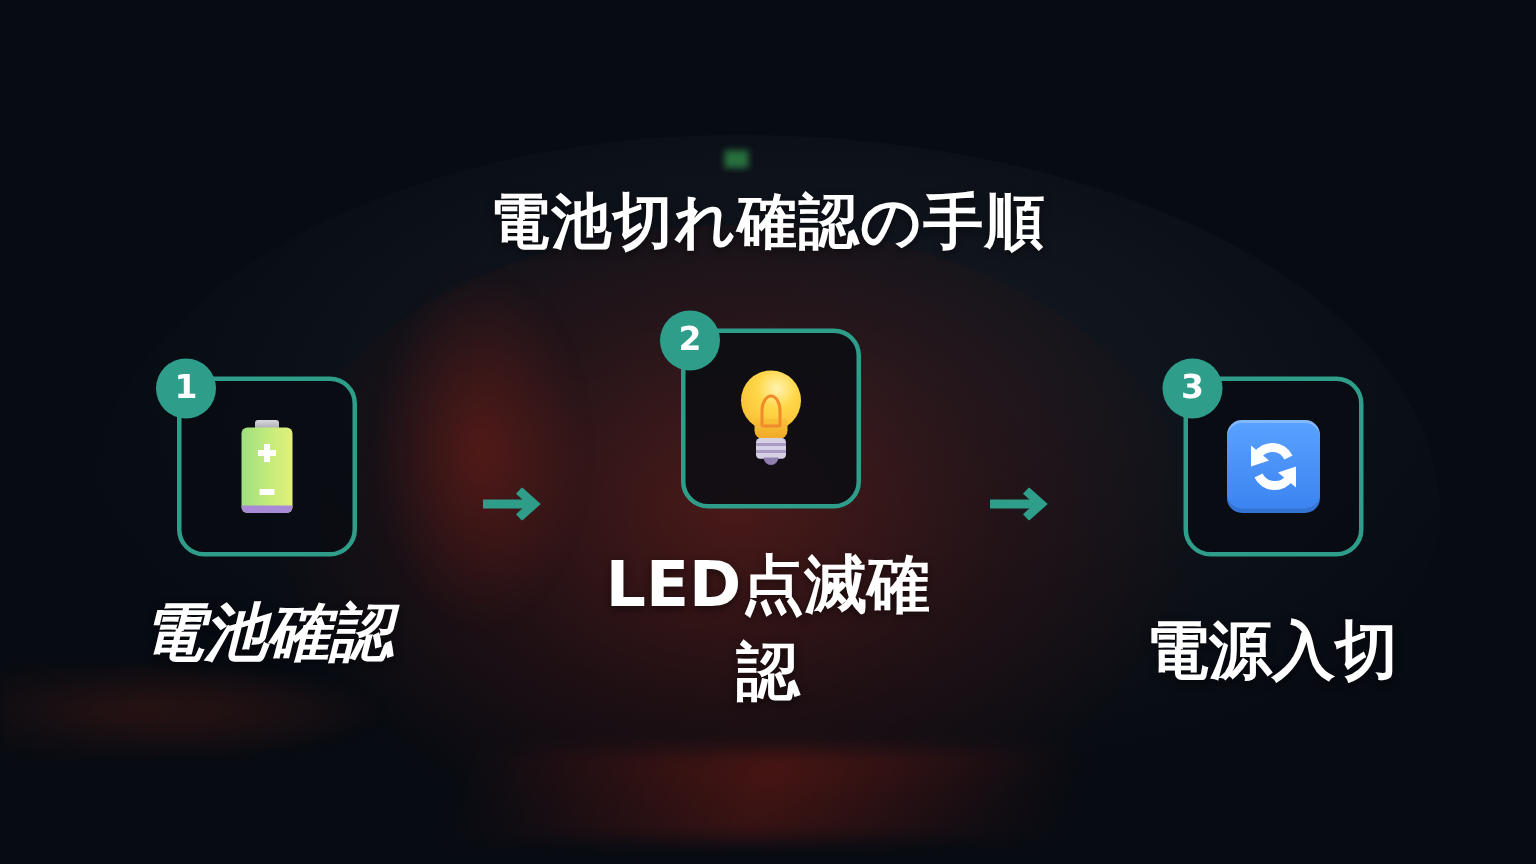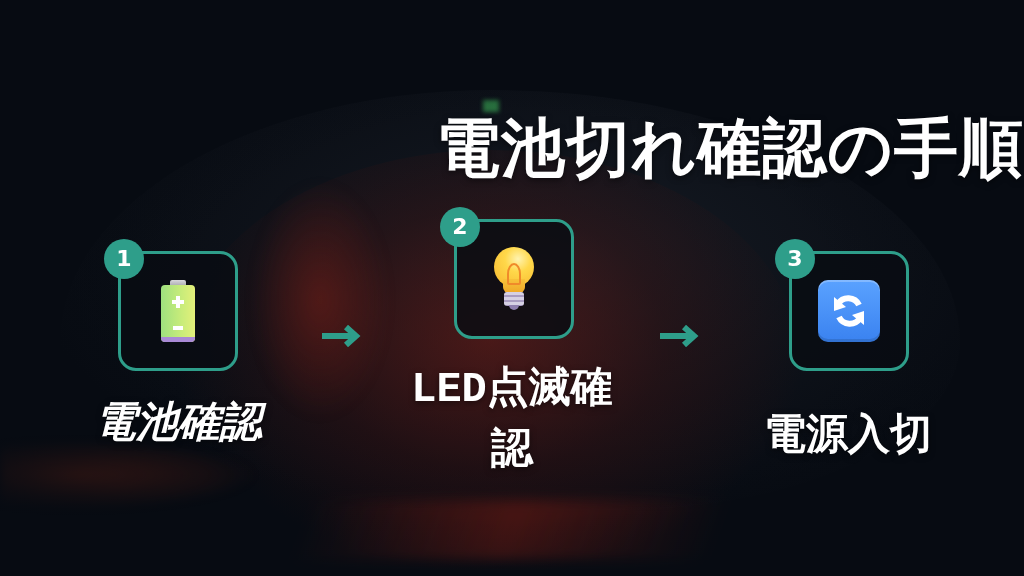--- a/index.html
+++ b/index.html
@@ -71,23 +71,23 @@
   .bg .vignette {
     position: absolute;
     inset: 0;
     background: radial-gradient(ellipse at 50% 55%, rgba(7,11,18,0) 45%, rgba(7,11,18,0.85) 85%);
   }
 
   .title {
     position: absolute;
     left: 0; right: 0;
     top: 112px;
-    text-align: right;
+    text-align: center;
     color: #ffffff;
-    font-size: 64px;
+    font-size: 40px;
     font-weight: bold;
     letter-spacing: 1px;
     line-height: 72px;
     text-shadow: 0 2px 6px rgba(0,0,0,0.5);
   }
 
   .step {
     position: absolute;
     width: 120px;
   }
@@ -267,21 +267,21 @@
       <div class="bulb">
         <div class="glass"></div>
         <div class="neck"></div>
         <div class="filament"></div>
         <div class="base"></div>
         <div class="tip"></div>
       </div>
     </div>
   </div>
   <div class="step" style="left:372px; top:364px; width:280px;">
-    <div class="label" style="left:0; top:0; width:280px;font-family:Liberation Mono, monospace;">LED点滅確</div>
+    <div class="label" style="left:0; top:0; width:280px;">LED点滅確</div>
     <div class="label" style="left:0; top:58px; width:280px;">認</div>
   </div>
 
   <svg class="arrow" style="left:660px; top:325px;" viewBox="0 0 44 22">
     <rect x="0" y="8" width="32" height="6" fill="#2e9e8a"></rect>
     <polyline points="24,2 34,11 24,20" fill="none" stroke="#2e9e8a" stroke-width="6" stroke-linejoin="miter"></polyline>
   </svg>
 
   <div class="step" style="left:789px; top:251px;">
     <div class="badge">3</div>

